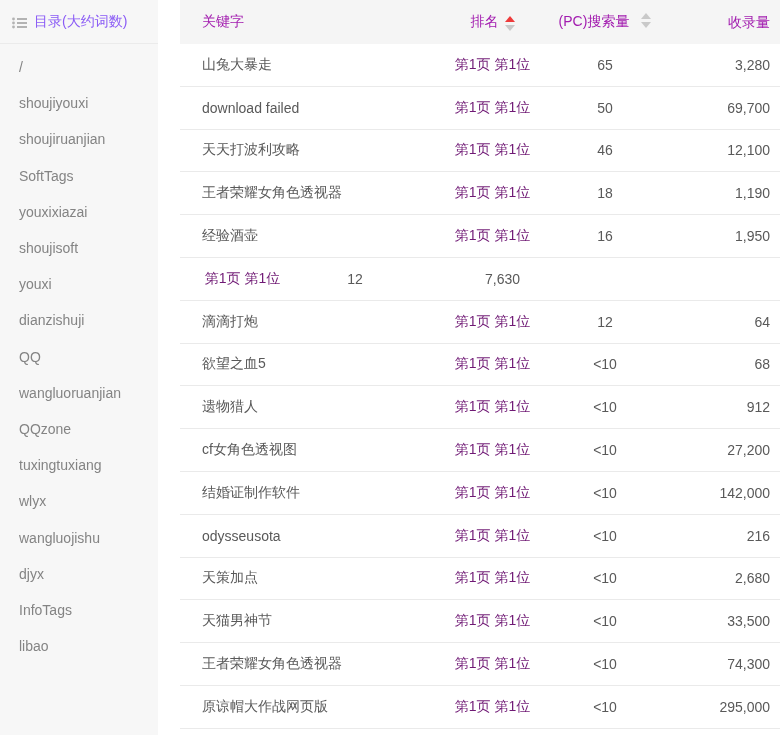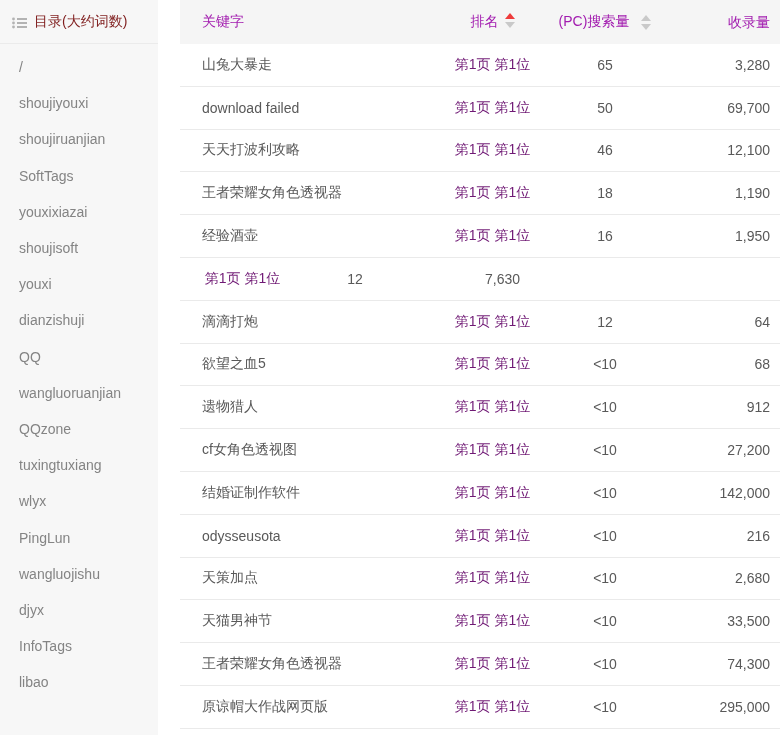--- a/index.html
+++ b/index.html
@@ -5,39 +5,39 @@
   * { margin:0; padding:0; box-sizing:border-box; }
   html,body { width:780px; height:735px; overflow:hidden; background:#fff;
               font-family:"Liberation Sans","DejaVu Sans",sans-serif; }
   .page { position:relative; width:780px; height:735px; }
 
   
   .sidebar { position:absolute; left:0; top:0; width:158px; height:735px;
              background:#f7f7f7; }
   .sidebar-header { height:44px; display:flex; align-items:center; gap:7px;
                     padding-left:12px; border-bottom:1px solid #ebebeb;
-                    color:#7f1d1d; font-size:14px; }
+                    color:#8b5cf6; font-size:14px; }
   .list-icon { width:15px; height:12px; display:inline-block; flex:0 0 auto; }
   .sidebar-list { padding-top:5px; }
   .sidebar-item { height:36.2px; display:flex; align-items:center;
                   padding-left:19px; font-size:14px; color:#848484;
                   cursor:pointer; white-space:nowrap; }
 
   
   .table { position:absolute; left:180px; top:0; width:600px; }
   .thead { display:flex; height:44px; background:#f5f5f5; color:#a21caf;
            font-size:14px; align-items:center; }
   .row { display:flex; height:42.8px; align-items:center;
          border-bottom:1px solid #eaeaea; font-size:14px; color:#595959;
          background:#fff; }
   .col-kw   { width:250px; padding-left:22px; text-align:left;
               display:flex; align-items:center; }
-  .col-rank { width:125px; display:flex; align-items:flex-start;
+  .col-rank { width:125px; display:flex; align-items:flex-end;
               justify-content:center; gap:6px; }
-  .col-vol  { width:100px; display:flex; align-items:center;
+  .col-vol  { width:100px; display:flex; 
               justify-content:center; gap:12px; }
   .col-idx  { width:125px; padding-right:10px; text-align:right;
               display:block; }
   .thead .col-idx { line-height:44px; }
 
   .rank-link { color:#701a75; text-decoration:none; cursor:pointer; }
 
   
   .sorter { display:inline-flex; flex-direction:column; gap:3px; }
   .tri-up   { width:0; height:0; border-left:5px solid transparent;
@@ -72,21 +72,20 @@
       <div class="sidebar-item">SoftTags</div>
       <div class="sidebar-item">youxixiazai</div>
       <div class="sidebar-item">shoujisoft</div>
       <div class="sidebar-item">youxi</div>
       <div class="sidebar-item">dianzishuji</div>
       <div class="sidebar-item">QQ</div>
       <div class="sidebar-item">wangluoruanjian</div>
       <div class="sidebar-item">QQzone</div>
       <div class="sidebar-item">tuxingtuxiang</div>
       <div class="sidebar-item">wlyx</div>
-      <div class="sidebar-item">PingLun</div>
       <div class="sidebar-item">wangluojishu</div>
       <div class="sidebar-item">djyx</div>
       <div class="sidebar-item">InfoTags</div>
       <div class="sidebar-item">libao</div>
     </div>
   </div>
 
   <div class="table">
     <div class="thead">
       <div class="col-kw">关键字</div>

